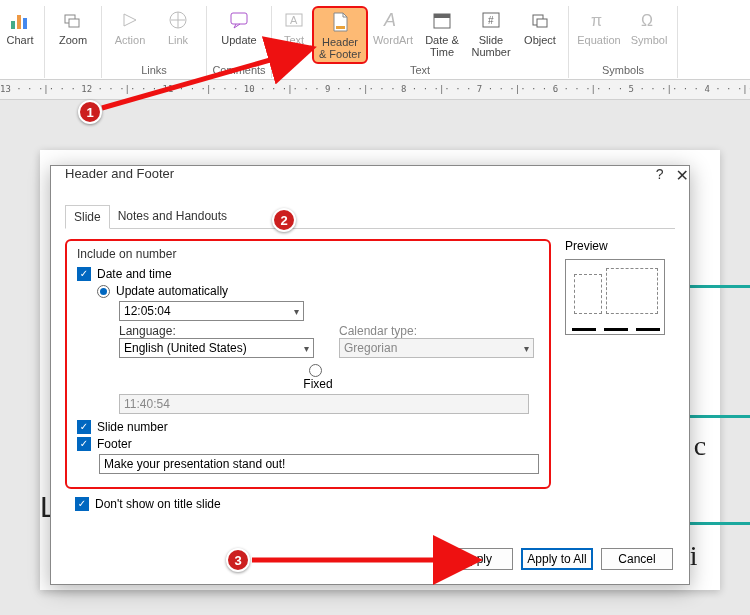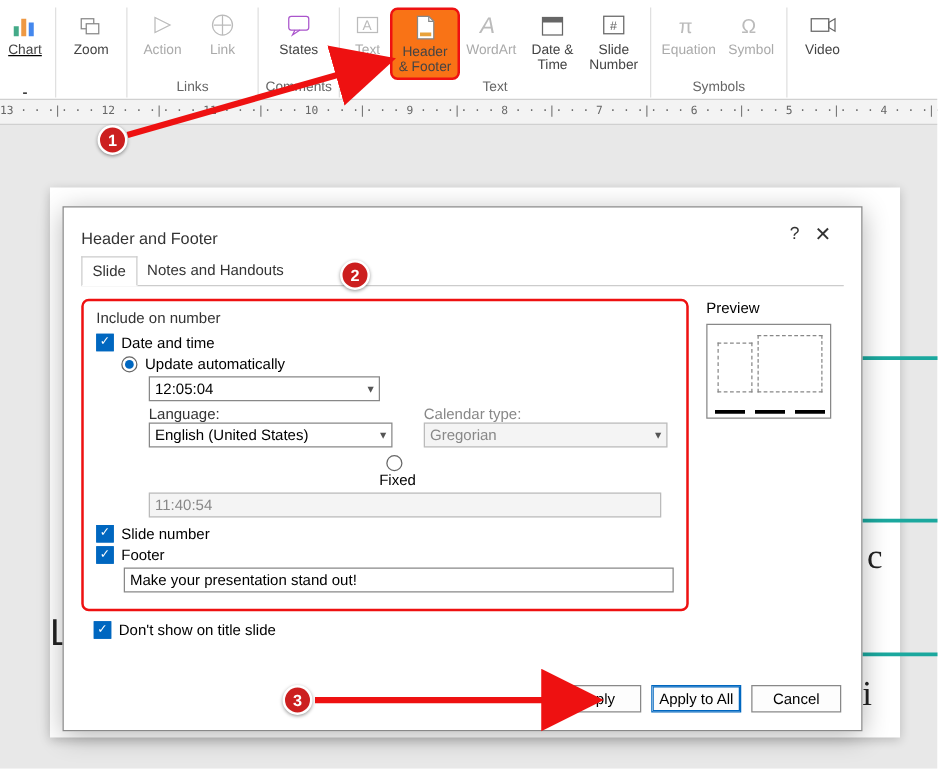--- a/index.html
+++ b/index.html
@@ -7,39 +7,39 @@
 
   
   .ribbon { height: 80px; background: #fff; border-bottom: 1px solid #d0d0d0; display: flex; align-items: flex-start; padding-top: 6px; }
   .rgroup { display: flex; flex-direction: column; align-items: center; border-right: 1px solid #e0e0e0; height: 72px; padding: 0 4px; }
   .rcmds { display: flex; gap: 0; flex: 1; }
   .rcmd { display: flex; flex-direction: column; align-items: center; justify-content: flex-start; width: 48px; font-size: 11px; color: #444; cursor: pointer; padding-top: 2px; }
   .rcmd.disabled { color: #aaa; }
   .rcmd .ic { width: 24px; height: 24px; margin-bottom: 2px; display: flex; align-items: center; justify-content: center; }
   .rcmd .lbl { text-align: center; line-height: 12px; white-space: pre-line; }
   .grplabel { font-size: 11px; color: #666; height: 14px; }
-  .hf-highlight { border: 2px solid #e11; border-radius: 6px; background: #f97316; width: 56px !important; }
+  .hf-highlight { border: 2px solid #e11; border-radius: 6px; background: #fdba74; width: 56px !important; }
 
   
   .ruler { height: 20px; background: #f3f3f3; border-bottom: 1px solid #d0d0d0; font-size: 9px; color: #666; position: relative; overflow: hidden; }
   .ruler .ticks { position: absolute; left: 0; right: 0; top: 4px; letter-spacing: 0; white-space: nowrap; font-family: monospace; }
 
   
   .canvas { position: absolute; top: 100px; left: 0; right: 0; bottom: 0; background: #e8e8e8; }
   .slide { position: absolute; left: 40px; top: 50px; width: 680px; height: 440px; background: #fff; box-shadow: 0 2px 8px rgba(0,0,0,0.2); padding: 40px; }
   .slide .txt { color: #222; font-family: Georgia, serif; }
   .slide .t1 { position: absolute; top: 155px; left: 600px; font-size: 30px; }
   .slide .hr { position: absolute; left: 600px; width: 120px; border-top: 3px solid #1ba89e; }
   .slide .t2 { position: absolute; top: 280px; left: 600px; font-size: 28px; }
   .slide .t3 { position: absolute; top: 390px; left: 600px; font-size: 28px; }
   .slide .l { position: absolute; top: 340px; left: 0px; font-size: 30px; font-family:"Century Gothic",sans-serif; }
 
   
   .dialog { position: absolute; left: 50px; top: 165px; width: 640px; height: 420px; background: #fff; border: 1px solid #888; box-shadow: 0 4px 20px rgba(0,0,0,0.3); font-size: 12px; }
-  .dlg-title { display: flex; justify-content: space-between; align-items: flex-end; height: 32px; padding: 0 24px 0 14px; }
+  .dlg-title { display: flex; justify-content: space-between; align-items: flex-start; height: 32px; padding: 0 0 0 14px; }
   .dlg-title .t { font-size: 13px; color: #333; }
   .dlg-title .ctrls { display: flex; gap: 12px; font-size: 14px; color: #333; }
   .tabs { display: flex; border-bottom: 1px solid #ccc; margin: 6px 14px 0 14px; position: relative; }
   .tab { padding: 4px 8px; font-size: 12px; color: #333; cursor: pointer; position: relative; top: 1px; }
   .tab.active { border: 1px solid #ccc; border-bottom: 1px solid #fff; background: #fff; }
   .body { display: flex; padding: 10px 14px; gap: 14px; }
   .left { flex: 1; }
   .right { width: 110px; }
   .redbox { border: 2px solid #e11; border-radius: 6px; padding: 6px 10px 10px 10px; }
   .grouplbl { color: #333; margin-bottom: 6px; display: block; }
@@ -68,21 +68,21 @@
   .btn.primary { border:1px solid #0067c0; box-shadow: inset 0 0 0 1px #0067c0; }
 
   
   .badge { position:absolute; width:24px; height:24px; background:#cc1f1f; border:2px solid #fff; border-radius:50%; color:#fff; font-weight:bold; font-size:13px; display:flex; align-items:center; justify-content:center; box-shadow:0 1px 3px rgba(0,0,0,0.4); z-index:50;}
   .arrow-svg { position:absolute; z-index:49; pointer-events:none; }
 </style>
 </head>
 <body>
 
 <div class="ribbon">
-  <div class="rgroup" style="border-left:none; padding-left:0;text-decoration:underline;">
+  <div class="rgroup" style="border-left:none; padding-left:0;">
     <div class="rcmds">
       <div class="rcmd" style="width:40px;">
         <span class="ic">
             <svg width="22" height="22">
               <rect x="2" y="12" width="4" height="8" fill="#4a8"></rect>
               <rect x="8" y="6" width="4" height="14" fill="#e94"></rect>
               <rect x="14" y="9" width="4" height="11" fill="#48e"></rect>
             </svg>
           </span>
         <span class="lbl">Chart</span>
@@ -128,21 +128,21 @@
   </div>
   <div class="rgroup">
     <div class="rcmds">
       <div class="rcmd" style="width:56px;">
         <span class="ic">
             <svg width="22" height="22">
               <rect x="3" y="4" width="16" height="11" rx="2" fill="none" stroke="#a5c"></rect>
               <path d="M8 15 l-2 4 l6 -4" fill="none" stroke="#a5c"></path>
             </svg>
           </span>
-        <span class="lbl">States</span>
+        <span class="lbl">Update</span>
       </div>
     </div>
     <span class="grplabel">Comments</span>
   </div>
   <div class="rgroup">
     <div class="rcmds">
       <div class="rcmd disabled" style="width:36px;">
         <span class="ic">
             <svg width="22" height="22">
               <rect x="3" y="5" width="16" height="12" fill="none" stroke="#bbb"></rect>
@@ -183,20 +183,29 @@
       <div class="rcmd" style="width:50px;">
         <span class="ic">
             <svg width="22" height="22">
               <rect x="3" y="4" width="16" height="14" fill="none" stroke="#666"></rect>
               <text x="8" y="15" font-size="10" fill="#666">#</text>
             </svg>
           </span>
         <span class="lbl">Slide
 Number</span>
       </div>
+      <div class="rcmd">
+        <span class="ic">
+            <svg width="22" height="22">
+              <rect x="4" y="6" width="10" height="10" fill="none" stroke="#666"></rect>
+              <rect x="8" y="10" width="10" height="8" fill="#fff" stroke="#666"></rect>
+            </svg>
+          </span>
+        <span class="lbl">Object</span>
+      </div>
     </div>
     <span class="grplabel">Text</span>
   </div>
   <div class="rgroup">
     <div class="rcmds">
       <div class="rcmd disabled" style="width:52px;">
         <span class="ic">
             <svg width="22" height="22">
               <text x="3" y="17" font-size="16" fill="#bbb">π</text>
             </svg>
@@ -206,34 +215,20 @@
       <div class="rcmd disabled">
         <span class="ic">
             <svg width="22" height="22">
               <text x="3" y="17" font-size="16" fill="#bbb">Ω</text>
             </svg>
           </span>
         <span class="lbl">Symbol</span>
       </div>
     </div>
     <span class="grplabel">Symbols</span>
-  </div>
-  <div class="rgroup" style="border-right:none;">
-    <div class="rcmds">
-      <div class="rcmd">
-        <span class="ic">
-            <svg width="22" height="22">
-              <rect x="2" y="6" width="14" height="10" fill="none" stroke="#666"></rect>
-              <path d="M16 9 l5 -3 v10 l-5 -3 z" fill="none" stroke="#666"></path>
-            </svg>
-          </span>
-        <span class="lbl">Video</span>
-      </div>
-    </div>
-    <span class="grplabel">&nbsp;</span>
   </div>
 </div>
 
 <div class="ruler">
   <div class="ticks">13 · · ·|· · · 12 · · ·|· · · 11 · · ·|· · · 10 · · ·|· · · 9 · · ·|· · · 8 · · ·|· · · 7 · · ·|· · · 6 · · ·|· · · 5 · · ·|· · · 4 · · ·|· · · 3 · · ·|· · · 2 · · ·|· · · 1 · · ·|· · · 0 · · ·|· · · 1 · · ·|· · · 2 · · ·|· · · 3 · · ·|· · · 4 · · ·|· · · 5 · · ·|· · · 6 · · ·|· · · 7 · · ·|</div>
 </div>
 
 <div class="canvas">
   <div class="slide">
     <div class="hr" style="top:135px;"></div>

